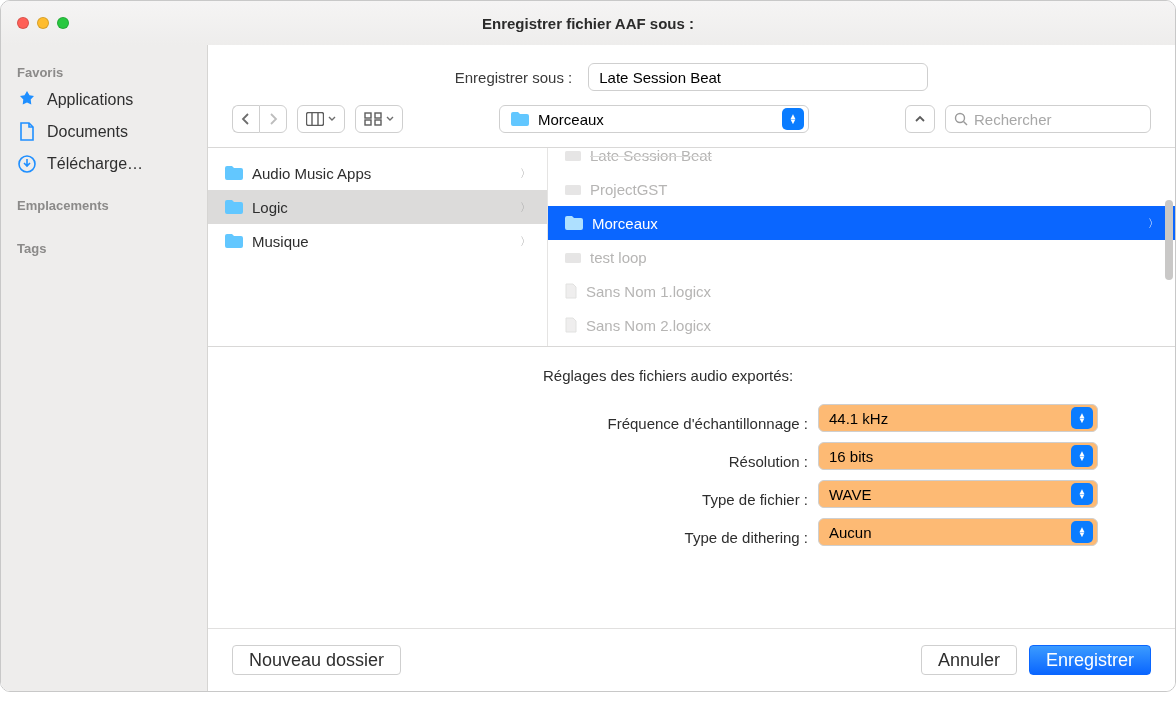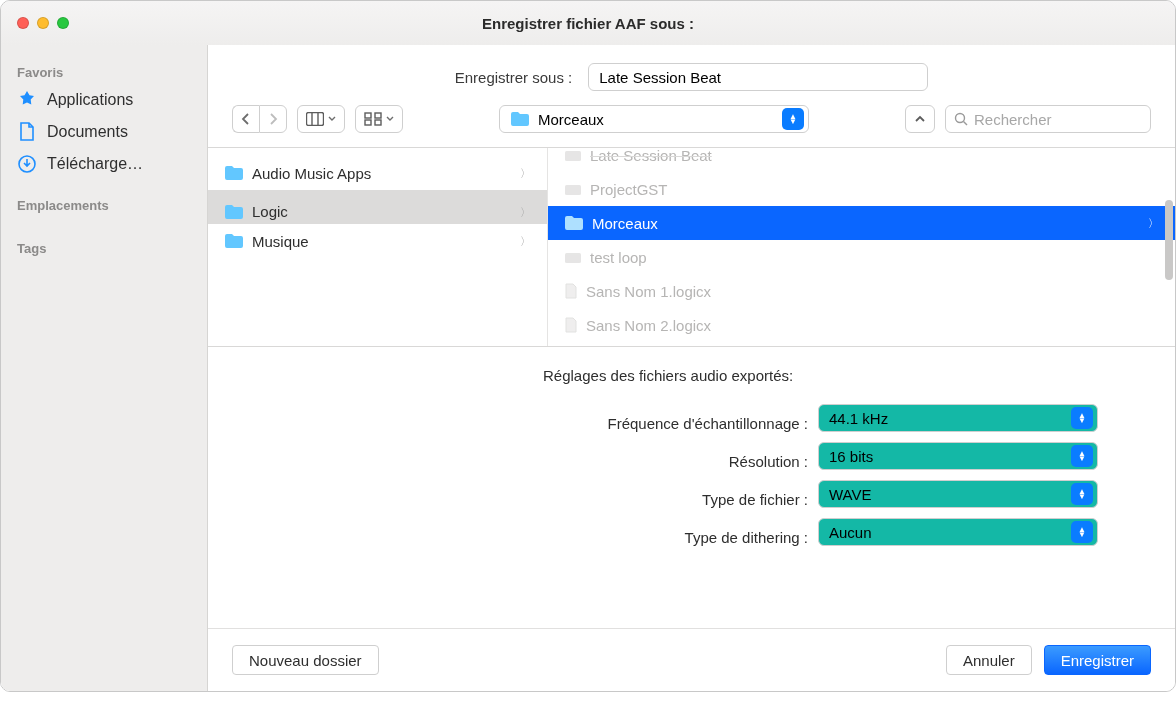--- a/index.html
+++ b/index.html
@@ -170,21 +170,21 @@
     .brow-item {
       display: flex;
       align-items: center;
       gap: 8px;
       padding: 4px 16px;
       font-size: 15px;
       color: #2e2e2e;
       height: 34px;
     }
     .brow-item .chev { margin-left: auto; color: #a5a5a5; font-size: 11px; }
-    .item-selected-gray { background: #dcdbda; align-items: flex-end; }
+    .item-selected-gray { background: #dcdbda; }
     .item-selected-blue { background: #0a66ff; color: #fff; border-radius: 0; }
     .item-selected-blue .chev { color: #fff; }
     .folder-ic { width:20px; height:16px; }
     .dim { color: #b6b5b4; }
     .dim .small-ic { opacity: 0.6; }
     .partial-top { margin-top: -18px; }
     .col2-scroll {
       position: absolute;
       right: 2px;
       top: 52px;
@@ -214,21 +214,21 @@
       text-align: right;
       font-size: 15px;
       color: #2e2e2e;
       margin-top: 10px;
     }
     .setting-popup {
       width: 280px;
       height: 28px;
       border: 1px solid #cfcfcf;
       border-radius: 6px;
-      background: #14b8a6;
+      background: #fdba74;
       display: flex;
       align-items: center;
       padding: 0 4px 0 10px;
       font-size: 15px;
     }
     .setting-popup .chev-cap {
       width: 22px; height: 22px;
       background: #0a7cff;
       border-radius: 5px;
       display:flex; align-items:center; justify-content:center;
@@ -240,21 +240,21 @@
       display: flex;
       align-items: center;
       margin-top: auto;
     }
     .btn {
       height: 30px;
       border: 1px solid #cfcfcf;
       border-radius: 4px;
       background: #fff;
       padding: 0 16px;
-      font-size: 15px;
+      font-size: 18px;
       color: #2e2e2e;
     }
     .btn-primary {
       background: linear-gradient(#3b9bff, #0a66ff);
       border: 1px solid #0a66ff;
       color: #fff;
       font-weight: 500;
     }
     .footer .right { margin-left: auto; display:flex; gap: 12px; }
     .updn { display:flex; flex-direction:column; line-height:5px; font-size:8px; color:#fff; }

